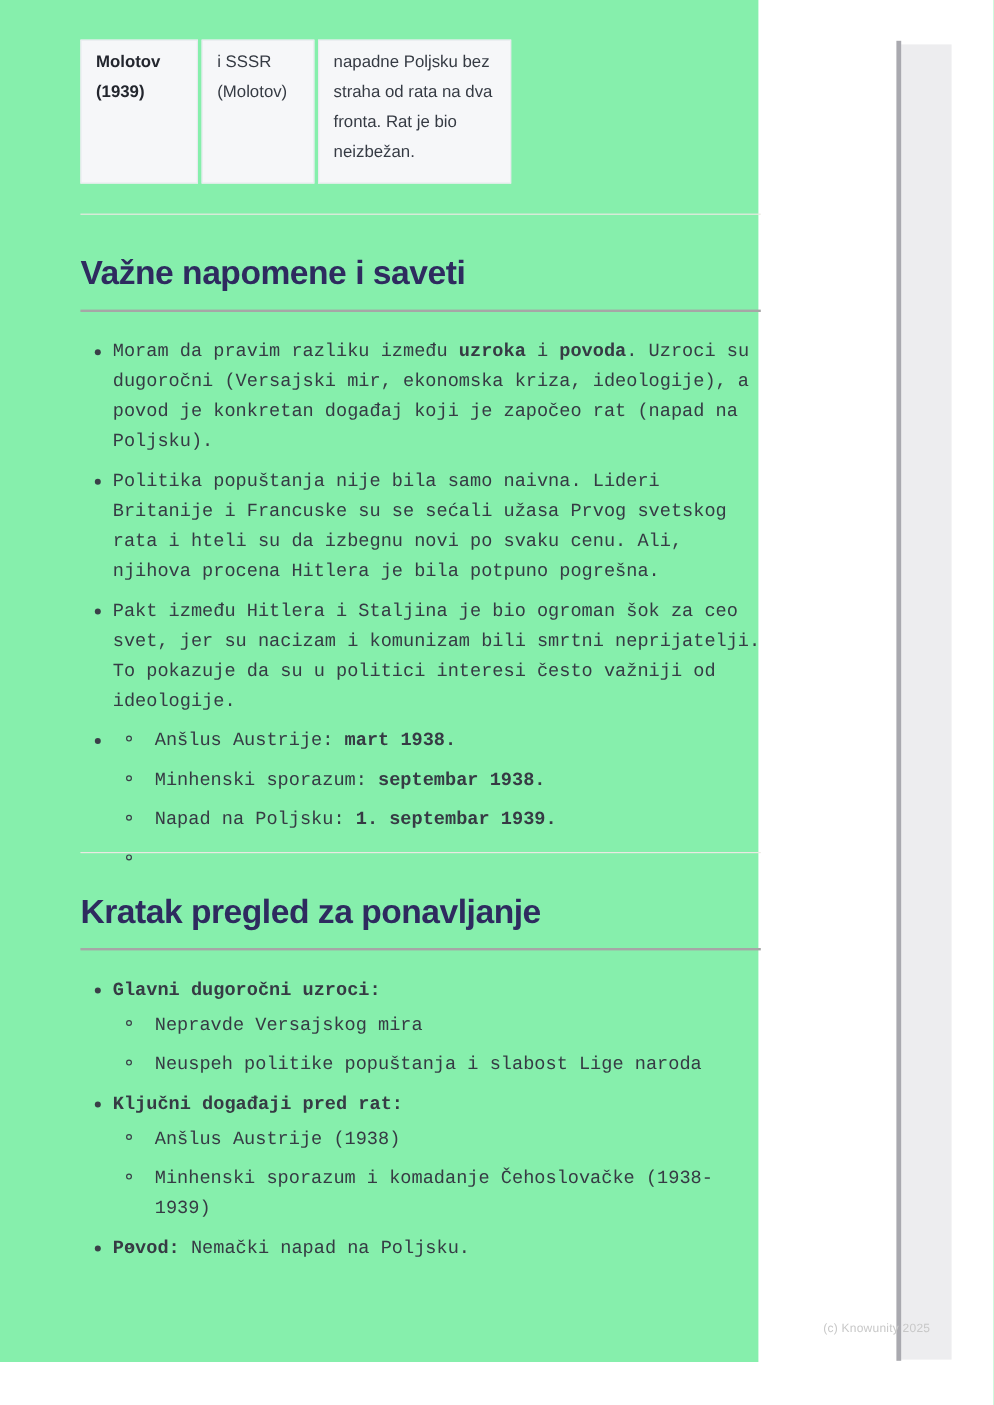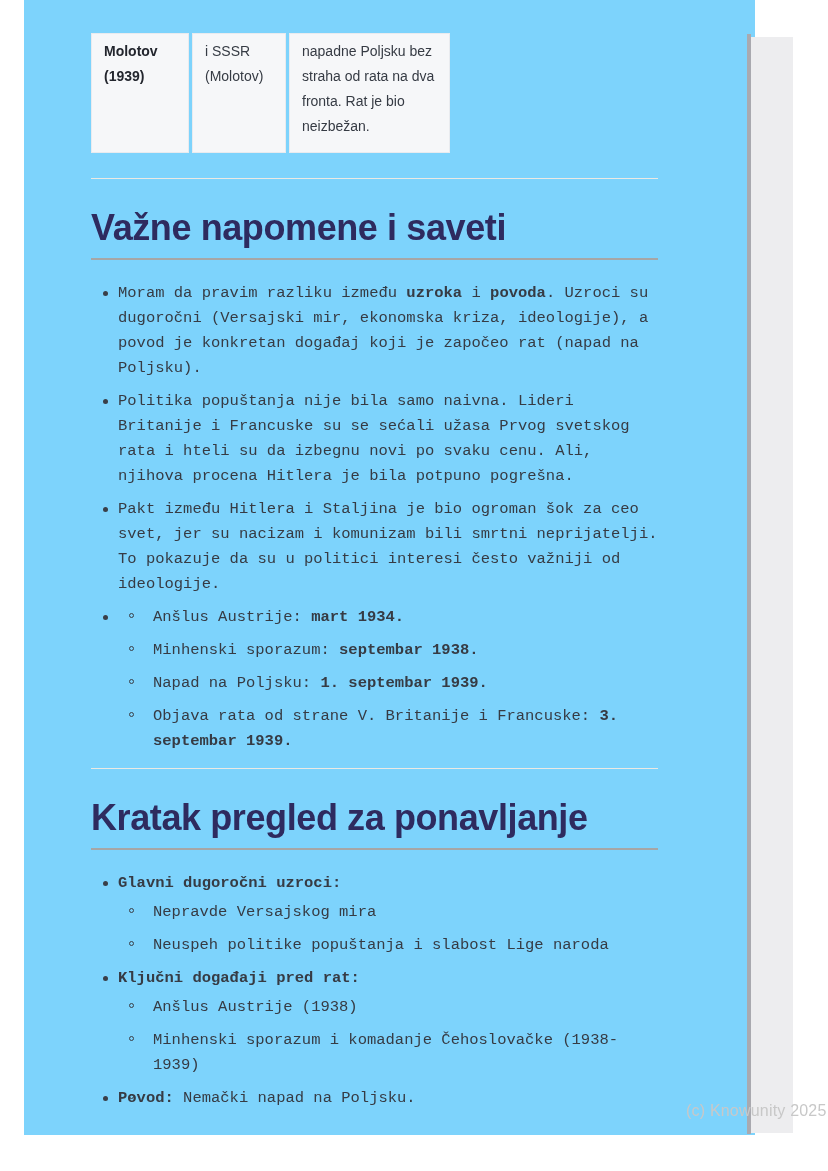--- a/index.html
+++ b/index.html
@@ -7,23 +7,22 @@
   body {
     width:828px; height:1171px;
     background:#ffffff;
     font-family:"Liberation Sans", sans-serif;
     position:relative;
     overflow:hidden;
     color:#363b44;
   }
   .page {
     position:absolute; left:0; top:0;
-    width:731px; height:1135px;
-    background:#7dd3fc;
-    margin-left:24px;
+    width:632px; height:1135px;
+    background:#86efac;
   }
   .gutter {
     position:absolute; left:751px; top:37px;
     width:42px; height:1096px;
     background:#ededef;
   }
   .scroll-line {
     position:absolute; left:747px; top:34px;
     width:4px; height:1100px;
     background:#a9a9af;
@@ -57,21 +56,21 @@
   hr.section-sep {
     border:none;
     border-top:1px solid #ebe9e3;
     margin:0; height:0;
   }
   hr.sep-a { margin-top:25px; }
   hr.sep-b { margin-top:14px; }
 
   h2.section-heading {
     margin:30px 0 0;
-    font-size:36px;
+    font-size:28px;
     line-height:37px;
     font-weight:700;
     letter-spacing:-0.4px;
     color:#2e2b5f;
     padding-bottom:12px;
     border-bottom:2px solid #a6a6a6;
   }
   ul.main-list {
     margin:21px 0 0;
     padding:0;
@@ -103,21 +102,21 @@
     position:absolute; left:10px; top:8px;
     width:5px; height:5px; border-radius:50%;
     background:transparent;
     border:1.5px solid #3a3f48;
   }
   .seg-b { font-weight:700; }
   .seg-i { font-style:italic; }
   .watermark {
     position:absolute;
     left:686px; top:1102px;
-    font-size:16px;
+    font-size:10px;
     color:#c8c8c8;
     letter-spacing:0.2px;
     z-index:3;
     white-space:nowrap;
   }
 </style>
 </head>
 <body>
 
 <div class="page">
@@ -131,24 +130,24 @@
 
     <hr class="section-sep sep-a">
 
     <h2 class="section-heading">Važne napomene i saveti</h2>
 
     <ul class="main-list">
         <li class="li-main"><span class="marker"></span><span><span>Moram da pravim razliku između </span><span class="seg-b">uzroka</span><span> i </span><span class="seg-b">povoda</span><span>. Uzroci su dugoročni (Versajski mir, ekonomska kriza, ideologije), a povod je konkretan događaj koji je započeo rat (napad na Poljsku).</span></span></li>
         <li class="li-main"><span class="marker"></span><span><span>Politika popuštanja nije bila samo naivna. Lideri Britanije i Francuske su se sećali užasa Prvog svetskog rata i hteli su da izbegnu novi po svaku cenu. Ali, njihova procena Hitlera je bila potpuno pogrešna.</span></span></li>
         <li class="li-main"><span class="marker"></span><span><span>Pakt između Hitlera i Staljina je bio ogroman šok za ceo svet, jer su nacizam i komunizam bili smrtni neprijatelji. To pokazuje da su u politici interesi često važniji od ideologije.</span></span></li>
         <li class="li-main"><span class="marker"></span><ul class="sub-list">
-            <li class="li-sub"><span class="marker"></span><span><span>Anšlus Austrije: </span><span class="seg-b">mart 1934.</span></span></li>
+            <li class="li-sub"><span class="marker"></span><span><span>Anšlus Austrije: </span><span class="seg-b">mart 1938.</span></span></li>
             <li class="li-sub"><span class="marker"></span><span><span>Minhenski sporazum: </span><span class="seg-b">septembar 1938.</span></span></li>
             <li class="li-sub"><span class="marker"></span><span><span>Napad na Poljsku: </span><span class="seg-b">1. septembar 1939.</span></span></li>
-            <li class="li-sub"><span class="marker"></span><span><span>Objava rata od strane V. Britanije i Francuske: </span><span class="seg-b">3. septembar 1939.</span></span></li>
+            <li class="li-sub"><span class="marker"></span></li>
           </ul></li>
       </ul>
 
     <hr class="section-sep sep-b">
 
     <h2 class="section-heading">Kratak pregled za ponavljanje</h2>
 
     <ul class="main-list">
         <li class="li-main"><span class="marker"></span><span><span class="seg-b">Glavni dugoročni uzroci:</span></span><ul class="sub-list">
             <li class="li-sub"><span class="marker"></span><span><span>Nepravde Versajskog mira</span></span></li>

